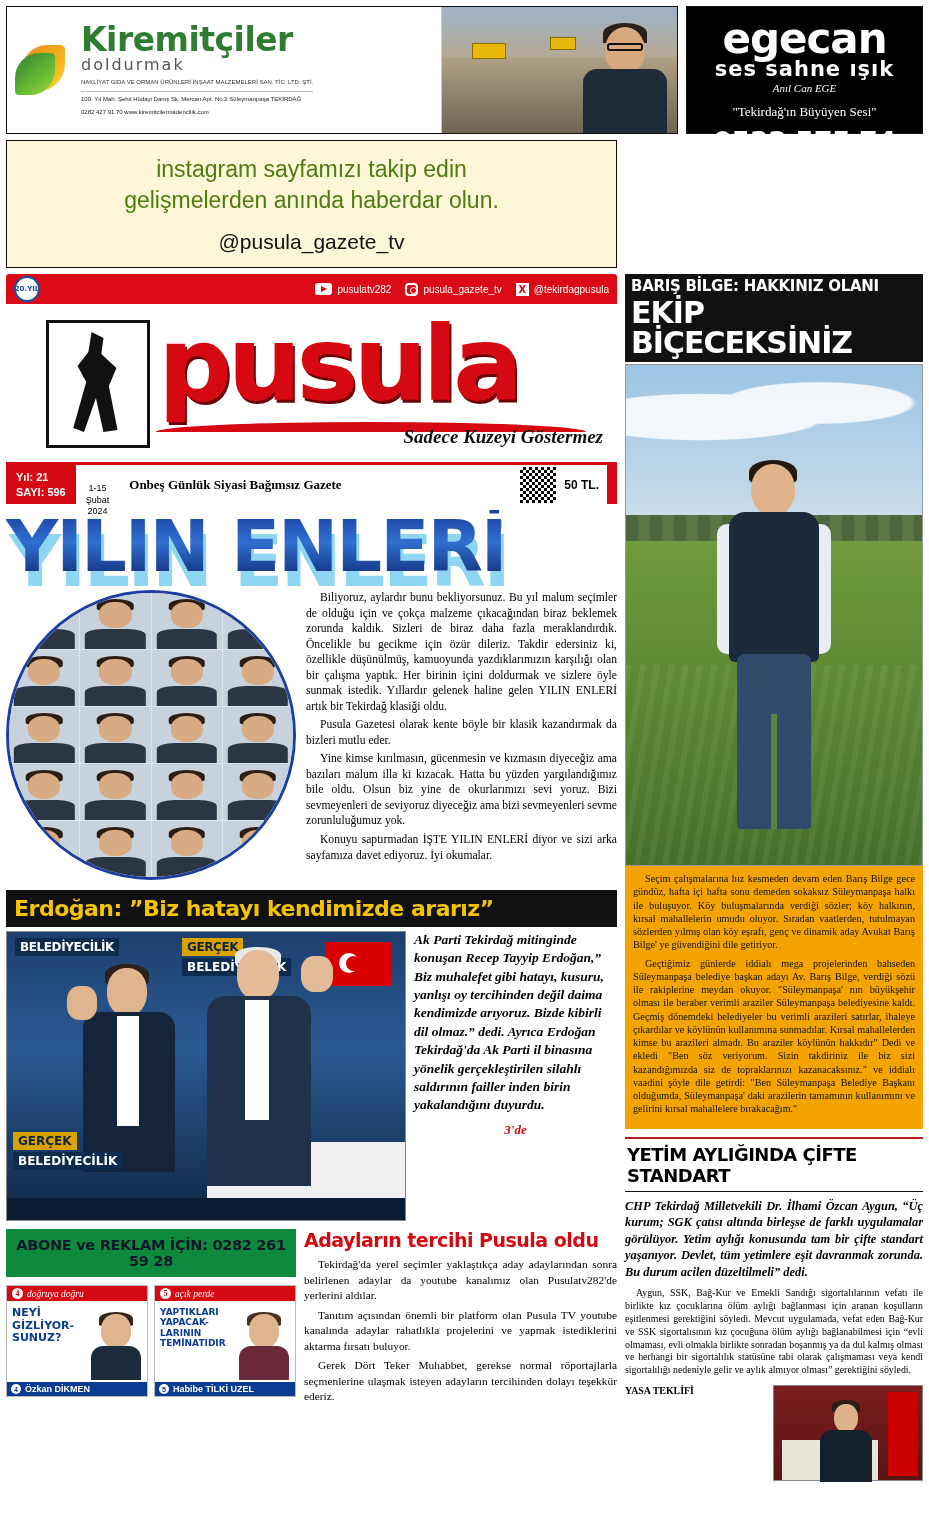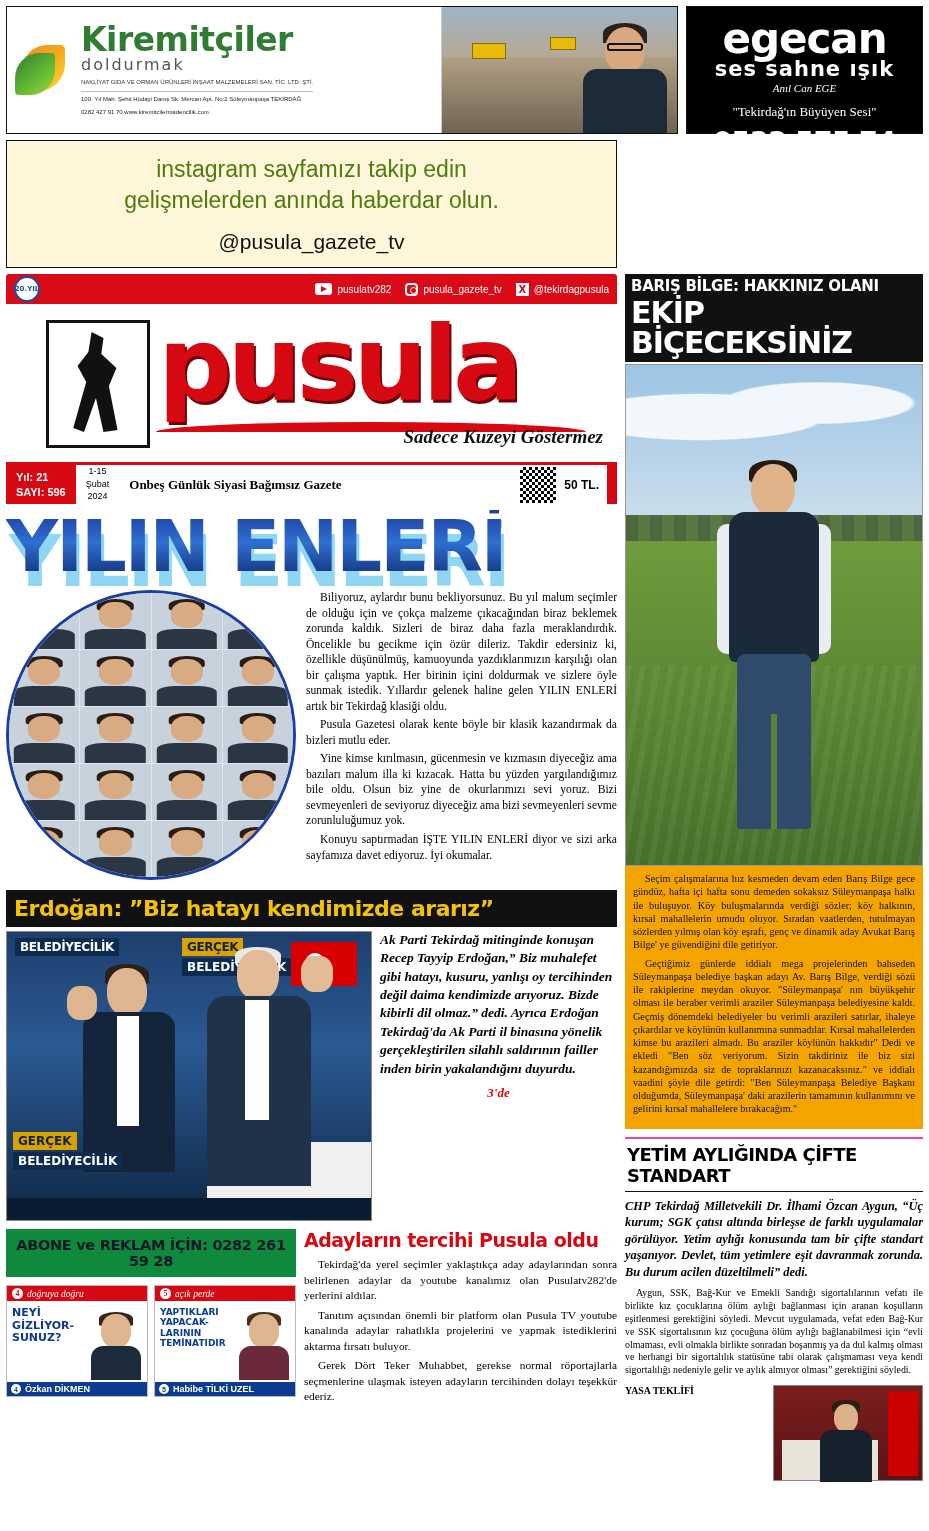--- a/index.html
+++ b/index.html
@@ -162,21 +162,21 @@
     background: #d60812; border-radius: 50%/100% 100% 0 0;
   }
   .info-bar {
     display: flex; align-items: stretch; border-top: 3px solid #d60812; height: 42px; position: relative;
   }
   .info-yil {
     background: #d60812; color: #fff; padding: 3px 10px; font-family: "Liberation Sans", sans-serif;
     font-size: 11px; font-weight: bold; display: flex; flex-direction: column; justify-content: center; line-height: 1.3;
   }
   .info-date {
-    padding: 1px 10px; font-family: "Liberation Sans", sans-serif; font-size: 9px;
+    padding: 18px 10px; font-family: "Liberation Sans", sans-serif; font-size: 9px;
     text-align: center; display: flex; flex-direction: column; justify-content: space-between; line-height: 1.3;
   }
   .info-tag {
     padding: 3px 10px; font-family: "Liberation Serif", serif; font-size: 13px; font-weight: bold;
     display: flex; align-items: center;
   }
   .qr { width: 36px; height: 36px; margin-left: auto; align-self: center;
     background:
       repeating-linear-gradient(90deg,#000 0 3px,#fff 3px 6px),
       repeating-linear-gradient(0deg,#000 0 3px,#fff 3px 6px);
@@ -258,21 +258,21 @@
   .enler-text { flex: 1; font-size: 11.6px; line-height: 1.34; text-align: justify; }
   .enler-text p { text-indent: 14px; margin-bottom: 3px; }
 
   
   .erd-head {
     margin-top: 10px; background: #111; color: #f4c400; font-family: "DejaVu Sans", sans-serif;
     font-weight: bold; font-size: 22px; padding: 6px 8px; letter-spacing: -0.5px;
   }
   .erd-row { display: flex; gap: 8px; margin-top: 4px; }
   .erd-photo {
-    width: 366px; height: 290px; border: 1px solid #888; position: relative; overflow: hidden;
+    width: 400px; height: 290px; border: 1px solid #888; position: relative; overflow: hidden;
     background: linear-gradient(180deg,#1d3f6e 0%, #2a5a93 40%, #0f2744 100%);
   }
   .erd-photo .banner-l, .erd-photo .banner-r {
     position: absolute; top: 6px; font-family: "DejaVu Sans", sans-serif; font-weight: bold;
     color: #fff; font-size: 12px; background: #0d2b4e; padding: 2px 5px; letter-spacing: -.4px;
   }
   .erd-photo .banner-l { left: 8px; }
   .erd-photo .banner-r { left: 175px; background: #d8a300; color: #10233d; }
   .erd-photo .banner-r2 { position: absolute; left: 175px; top: 26px; background: #0d2b4e; color: #fff;
     font-family: "DejaVu Sans", sans-serif; font-weight: bold; font-size: 12px; padding: 2px 5px; }
@@ -335,21 +335,21 @@
   .ada-col { flex: 1; }
   .ada-head {
     font-family: "DejaVu Sans", sans-serif; font-weight: bold; font-size: 19px; color: #d60812;
     letter-spacing: -.5px; margin-bottom: 6px;
   }
   .ada-text { font-size: 11.4px; line-height: 1.36; text-align: justify; }
   .ada-text p { text-indent: 14px; margin-bottom: 4px; }
 
   
   .yetim-head {
-    margin-top: 8px; border-top: 2px solid #ec4899; border-bottom: 1px solid #111;
+    margin-top: 8px; border-top: 2px solid #b91c1c; border-bottom: 1px solid #111;
     font-family: "DejaVu Sans", sans-serif; font-weight: bold; font-size: 18px;
     padding: 5px 2px; letter-spacing: -.5px;
   }
   .yetim-lead {
     font-family: "Liberation Serif", serif; font-style: italic; font-weight: bold;
     font-size: 12.4px; line-height: 1.33; margin-top: 6px; text-align: justify;
   }
   .yetim-body { font-size: 9.9px; line-height: 1.3; text-align: justify; margin-top: 7px; column-count: 1; }
   .yetim-body p { text-indent: 11px; margin-bottom: 4px; }
   .yetim-split { display: flex; gap: 6px; margin-top: 4px; }

